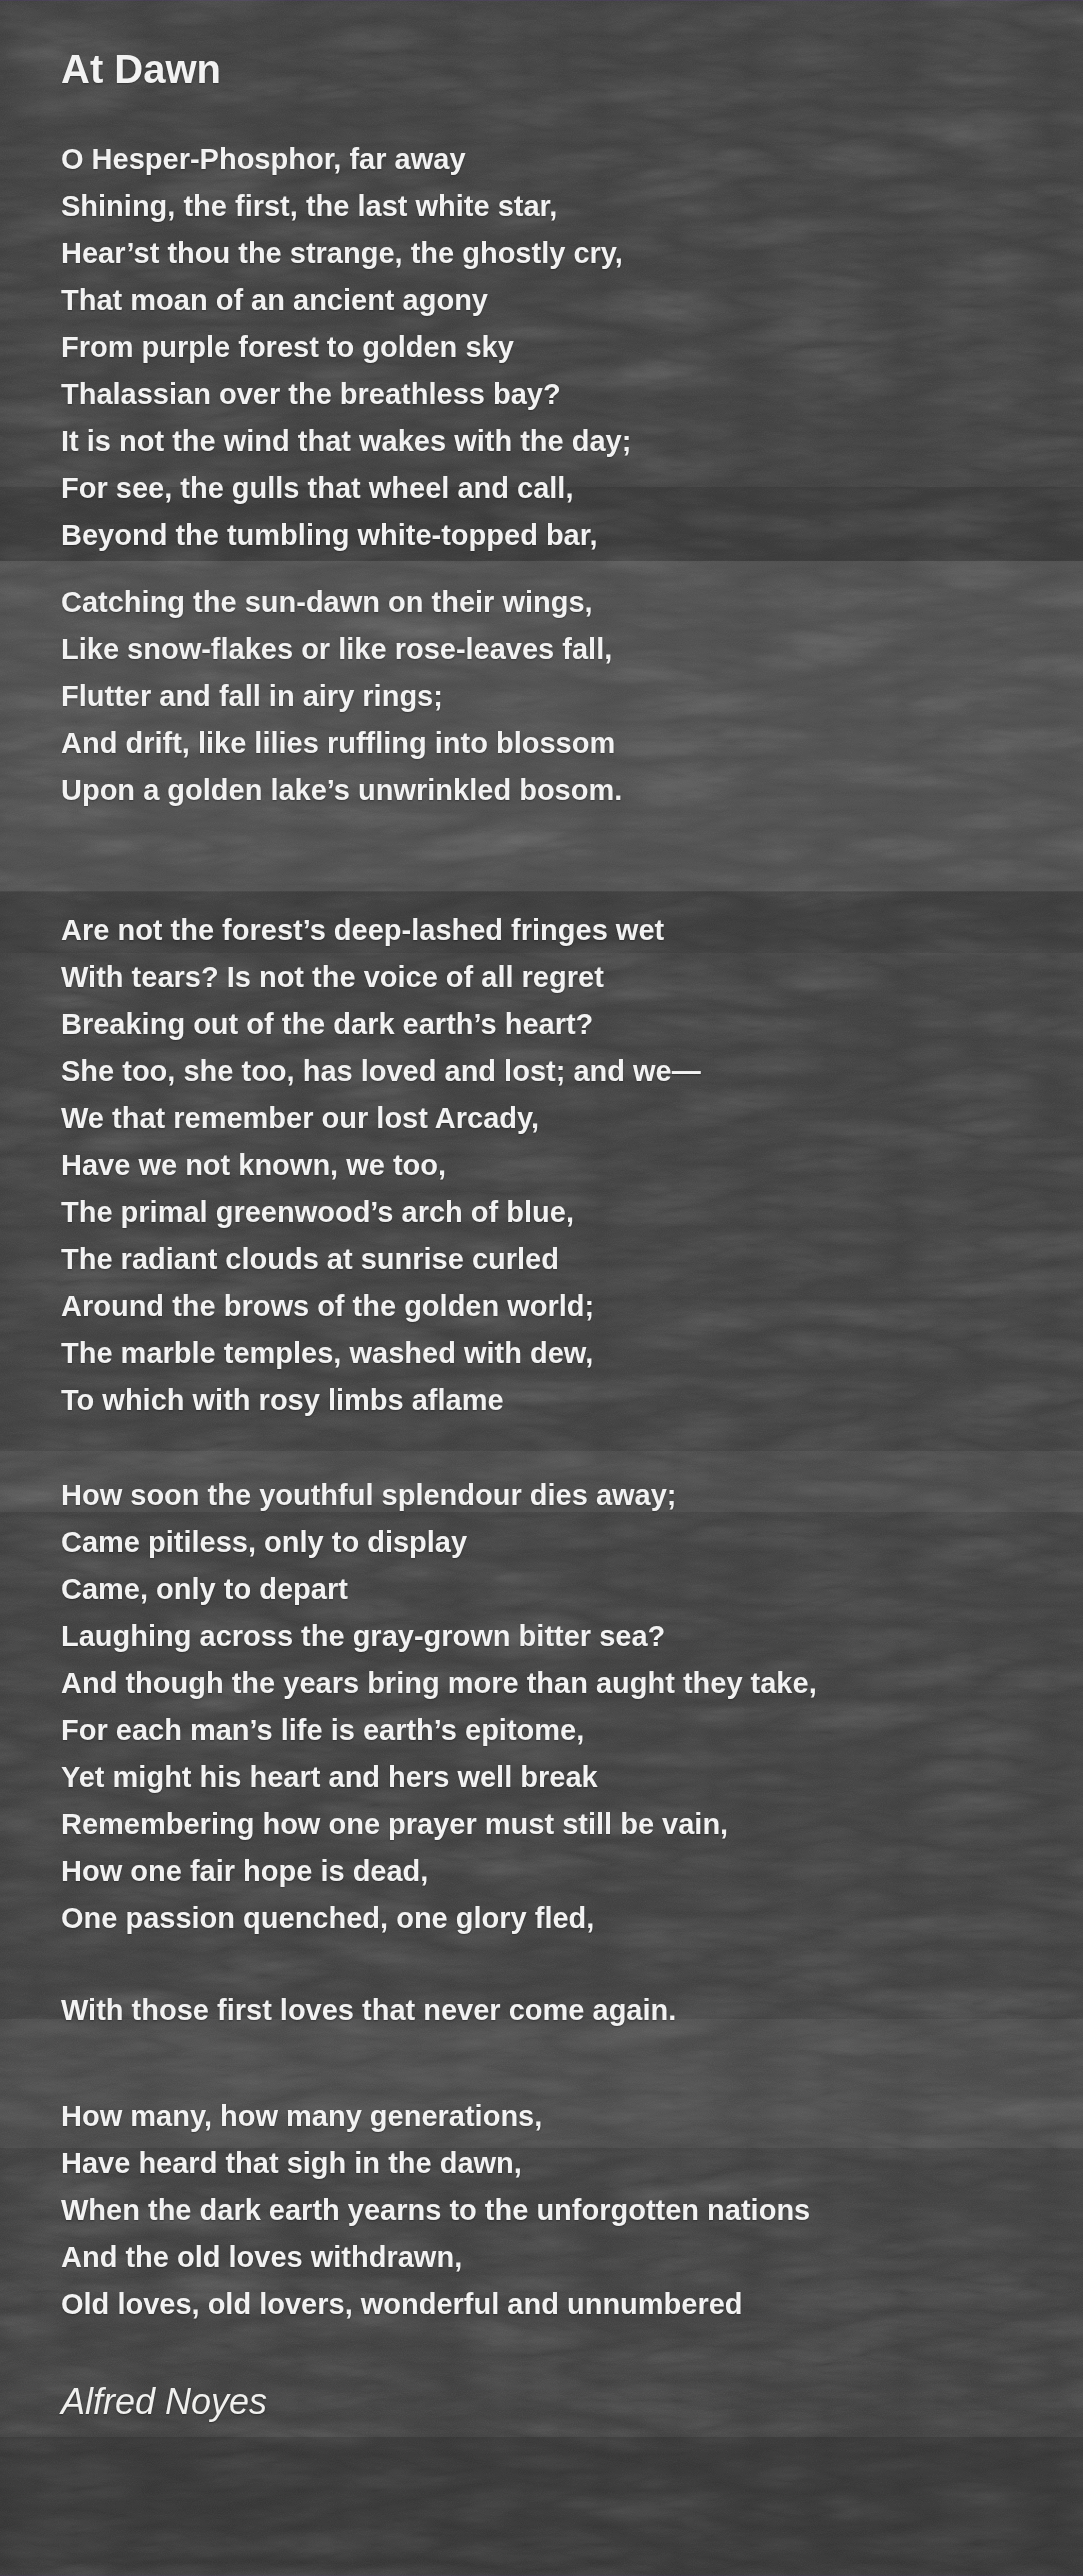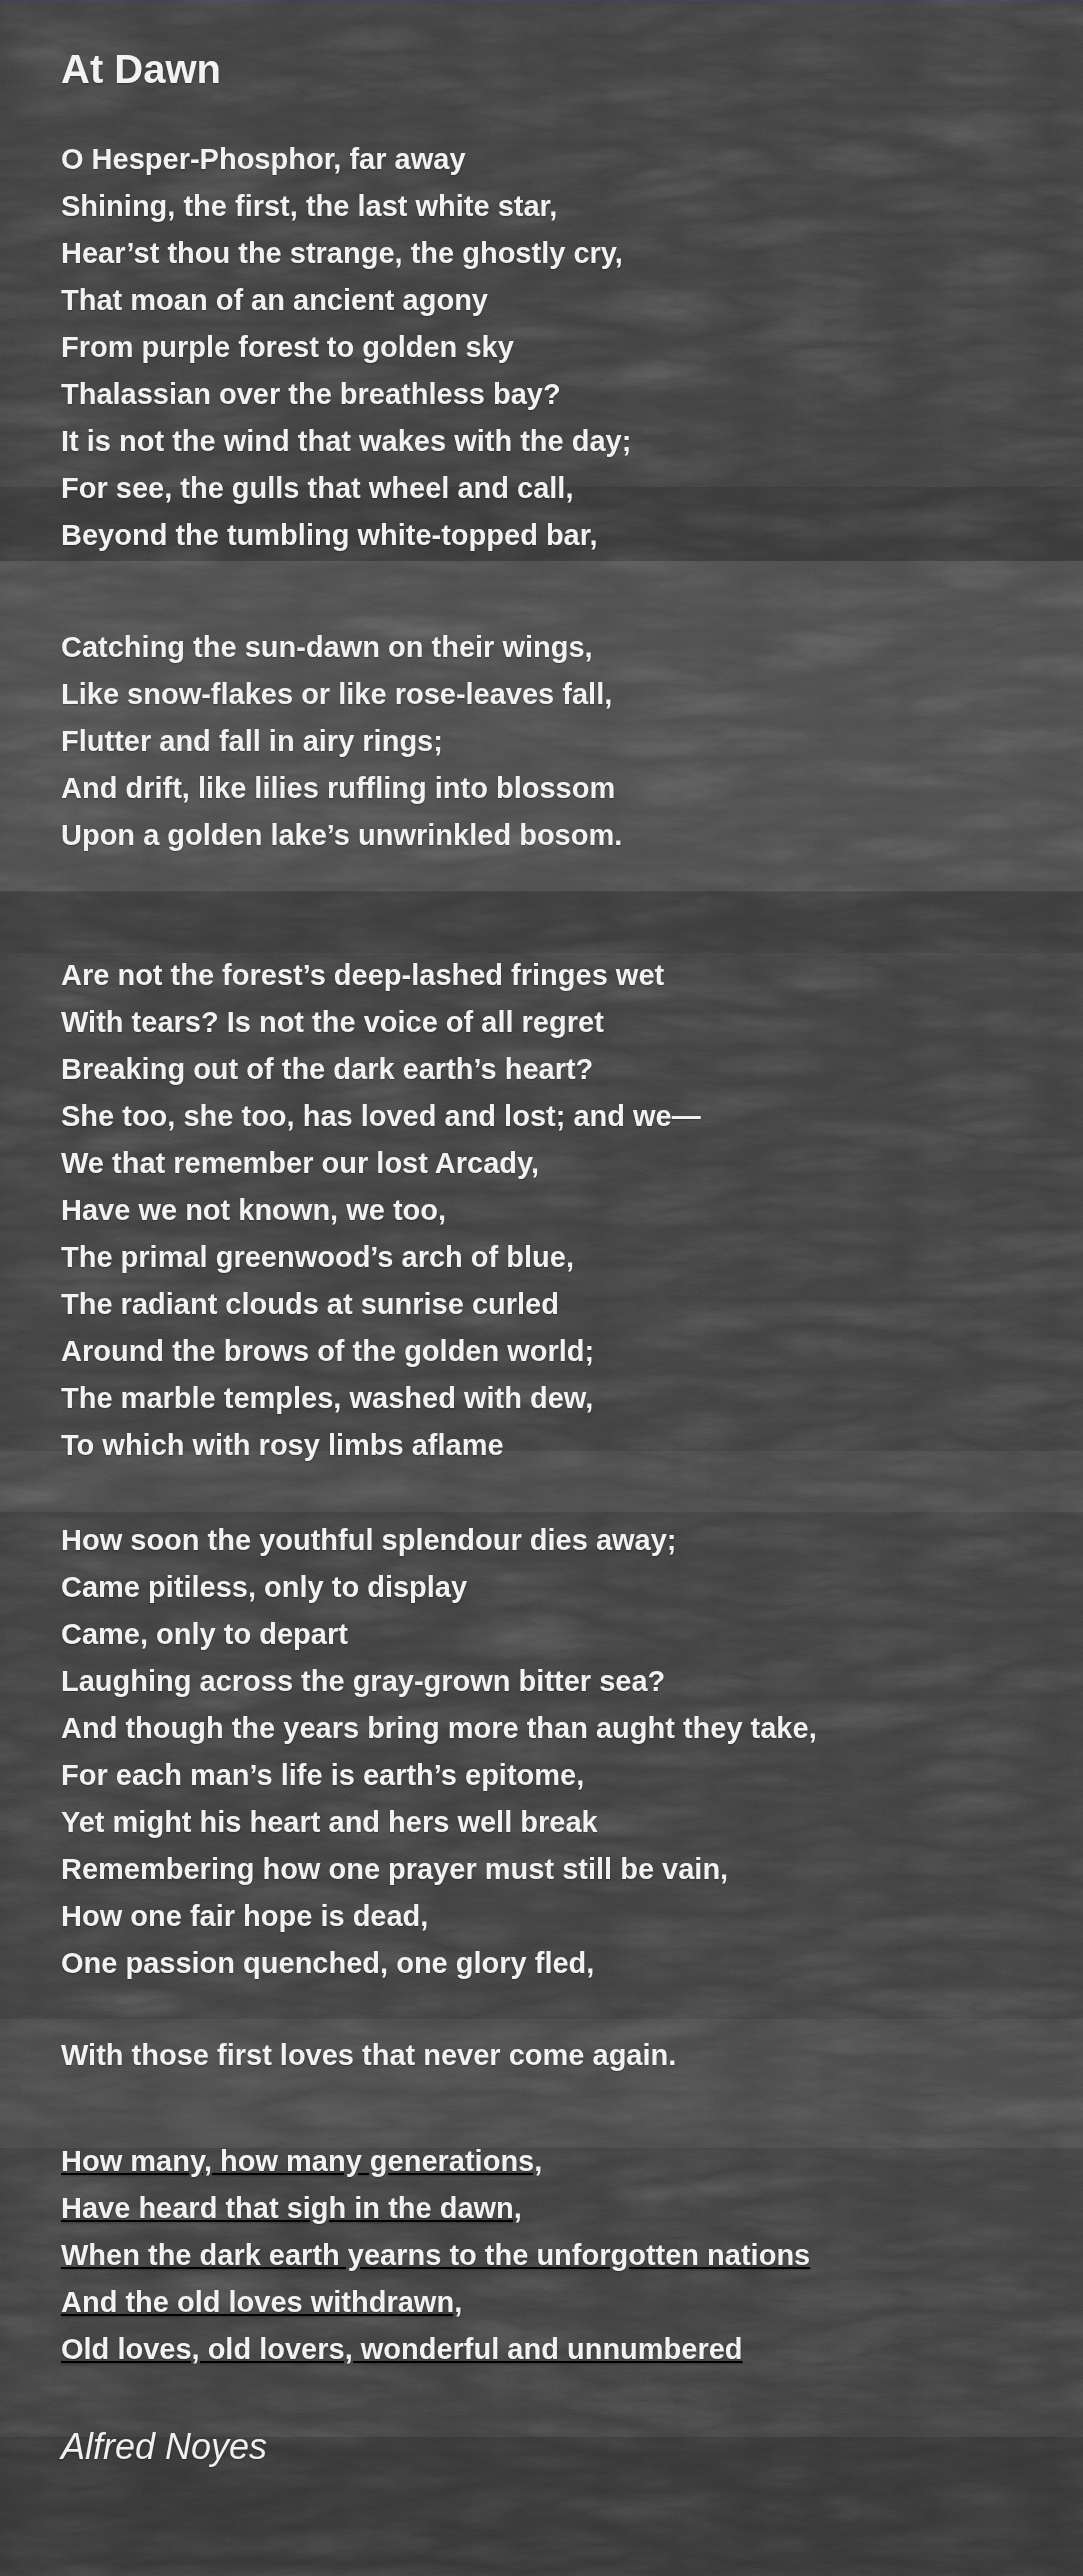--- a/index.html
+++ b/index.html
@@ -45,26 +45,26 @@
   }
   .poem-title {
     margin: 0 0 43px 0;
     font-size: 40px;
     font-weight: bold;
     line-height: 47px;
     color: #f2f2f2;
     text-shadow: 0 0.9px 1.8px rgba(0,0,0,0.35);
   }
   .stanza { margin: 0; padding: 0; }
-  .stanza:nth-of-type(1) { margin-bottom: 65px; }
+  .stanza:nth-of-type(1) { margin-bottom: 20px; }
   .stanza:nth-of-type(2) { margin-bottom: 93px; }
   .stanza:nth-of-type(3) { margin-bottom: 48px; }
   .stanza:nth-of-type(4) { margin-bottom: 45px; }
   .stanza:nth-of-type(5) { margin-bottom: 59px; }
-  .stanza:nth-of-type(6) { margin-bottom: 50px; text-decoration: underline; }
+  .stanza:nth-of-type(6) { margin-bottom: 50px; }
   .line {
     font-size: 29px;
     font-weight: bold;
     line-height: 47px;
     color: #f2f2f2;
     white-space: nowrap;
     text-shadow: 0 0.9px 1.8px rgba(0,0,0,0.35);
   }
   .poem-author {
     font-size: 36px;

